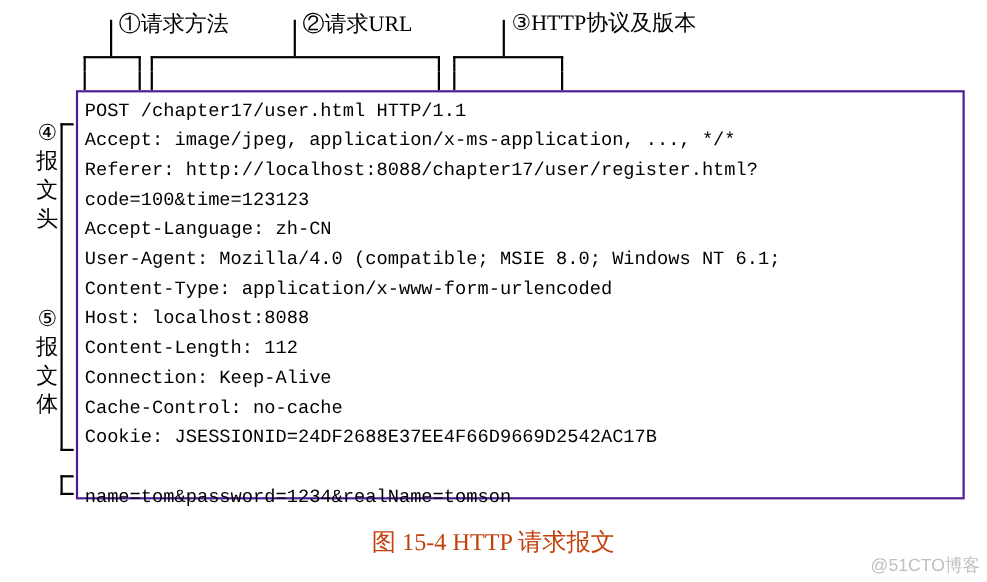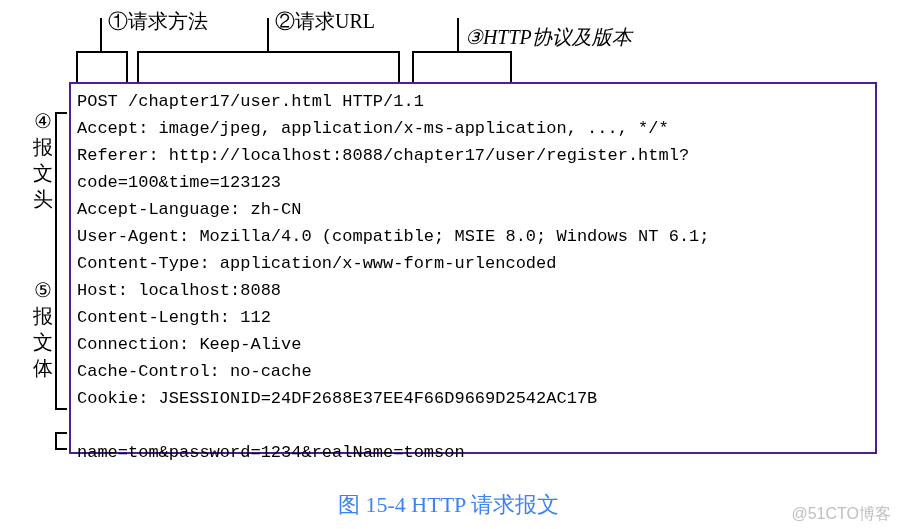--- a/index.html
+++ b/index.html
@@ -65,39 +65,38 @@
     border: 2px solid #000;
     border-right: none;
   }
   .caption {
     position: absolute;
     left: 0;
     right: 0;
     top: 478px;
     text-align: center;
     font-size: 22px;
-    color: #3b82f6;
-    margin-top: 12px;
+    color: #c2410c;
   }
   .watermark {
     position: absolute;
     right: 6px;
     bottom: 4px;
     font-size: 16px;
     color: #bfbfbf;
     font-family: "Microsoft YaHei", sans-serif;
   }
 </style>
 </head>
 <body>
 <div class="wrap">
 
 <div class="toplabel" style="left:108px; top:8px;">①请求方法</div>
 <div class="toplabel" style="left:275px; top:8px;">②请求URL</div>
-<div class="toplabel" style="left:465px; top:24px;font-style:italic;">③HTTP协议及版本</div>
+<div class="toplabel" style="left:465px; top:7px;">③HTTP协议及版本</div>
 
 <div class="hstem" style="left:100px; top:18px; height:33px;"></div>
 <div class="hstem" style="left:267px; top:18px; height:33px;"></div>
 <div class="hstem" style="left:457px; top:18px; height:33px;"></div>
 
 <div class="hbracket" style="left:76px; top:51px; width:52px;"></div>
 <div class="hbracket" style="left:137px; top:51px; width:263px;"></div>
 <div class="hbracket" style="left:412px; top:51px; width:100px;"></div>
 
 <div class="hstem" style="left:76px; top:65px; height:17px;"></div>

